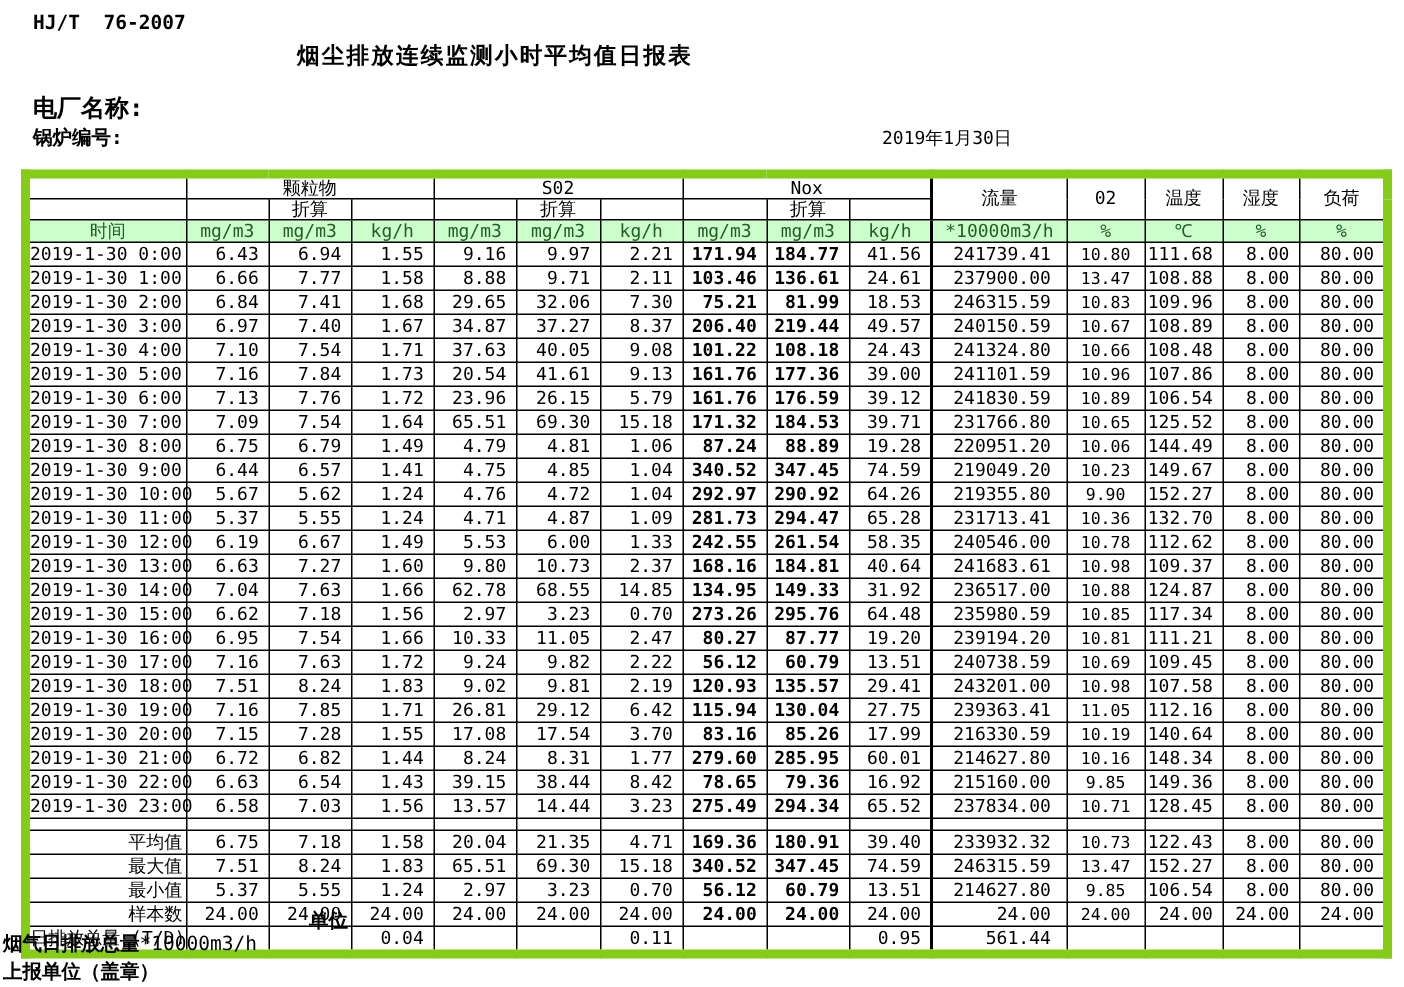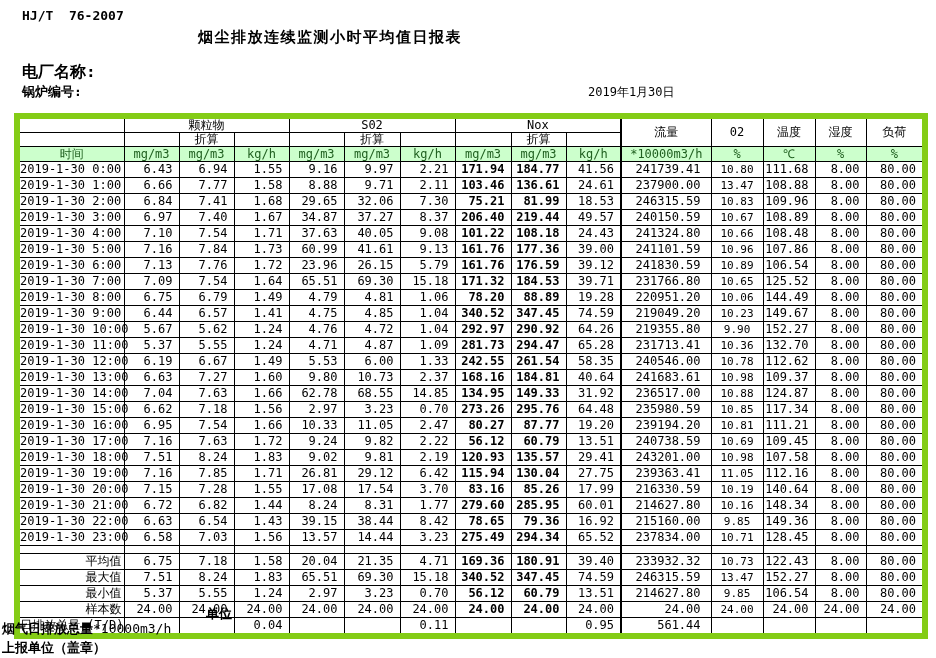--- a/index.html
+++ b/index.html
@@ -191,21 +191,21 @@
           <td class="num o2">10.66</td>
           <td class="num">108.48</td>
           <td class="num">8.00</td>
           <td class="num">80.00</td>
         </tr>
         <tr>
           <td class="time">2019-1-30 5:00</td>
           <td class="num">7.16</td>
           <td class="num">7.84</td>
           <td class="num">1.73</td>
-          <td class="num">60.99</td>
+          <td class="num">20.54</td>
           <td class="num">41.61</td>
           <td class="num">9.13</td>
           <td class="num nox">161.76</td>
           <td class="num nox">177.36</td>
           <td class="num">39.00</td>
           <td class="num flow bl">241101.59</td>
           <td class="num o2">10.96</td>
           <td class="num">107.86</td>
           <td class="num">8.00</td>
           <td class="num">80.00</td>
@@ -245,21 +245,21 @@
           <td class="num">80.00</td>
         </tr>
         <tr>
           <td class="time">2019-1-30 8:00</td>
           <td class="num">6.75</td>
           <td class="num">6.79</td>
           <td class="num">1.49</td>
           <td class="num">4.79</td>
           <td class="num">4.81</td>
           <td class="num">1.06</td>
-          <td class="num nox">78.20</td>
+          <td class="num nox">87.24</td>
           <td class="num nox">88.89</td>
           <td class="num">19.28</td>
           <td class="num flow bl">220951.20</td>
           <td class="num o2">10.06</td>
           <td class="num">144.49</td>
           <td class="num">8.00</td>
           <td class="num">80.00</td>
         </tr>
         <tr>
           <td class="time">2019-1-30 9:00</td>

